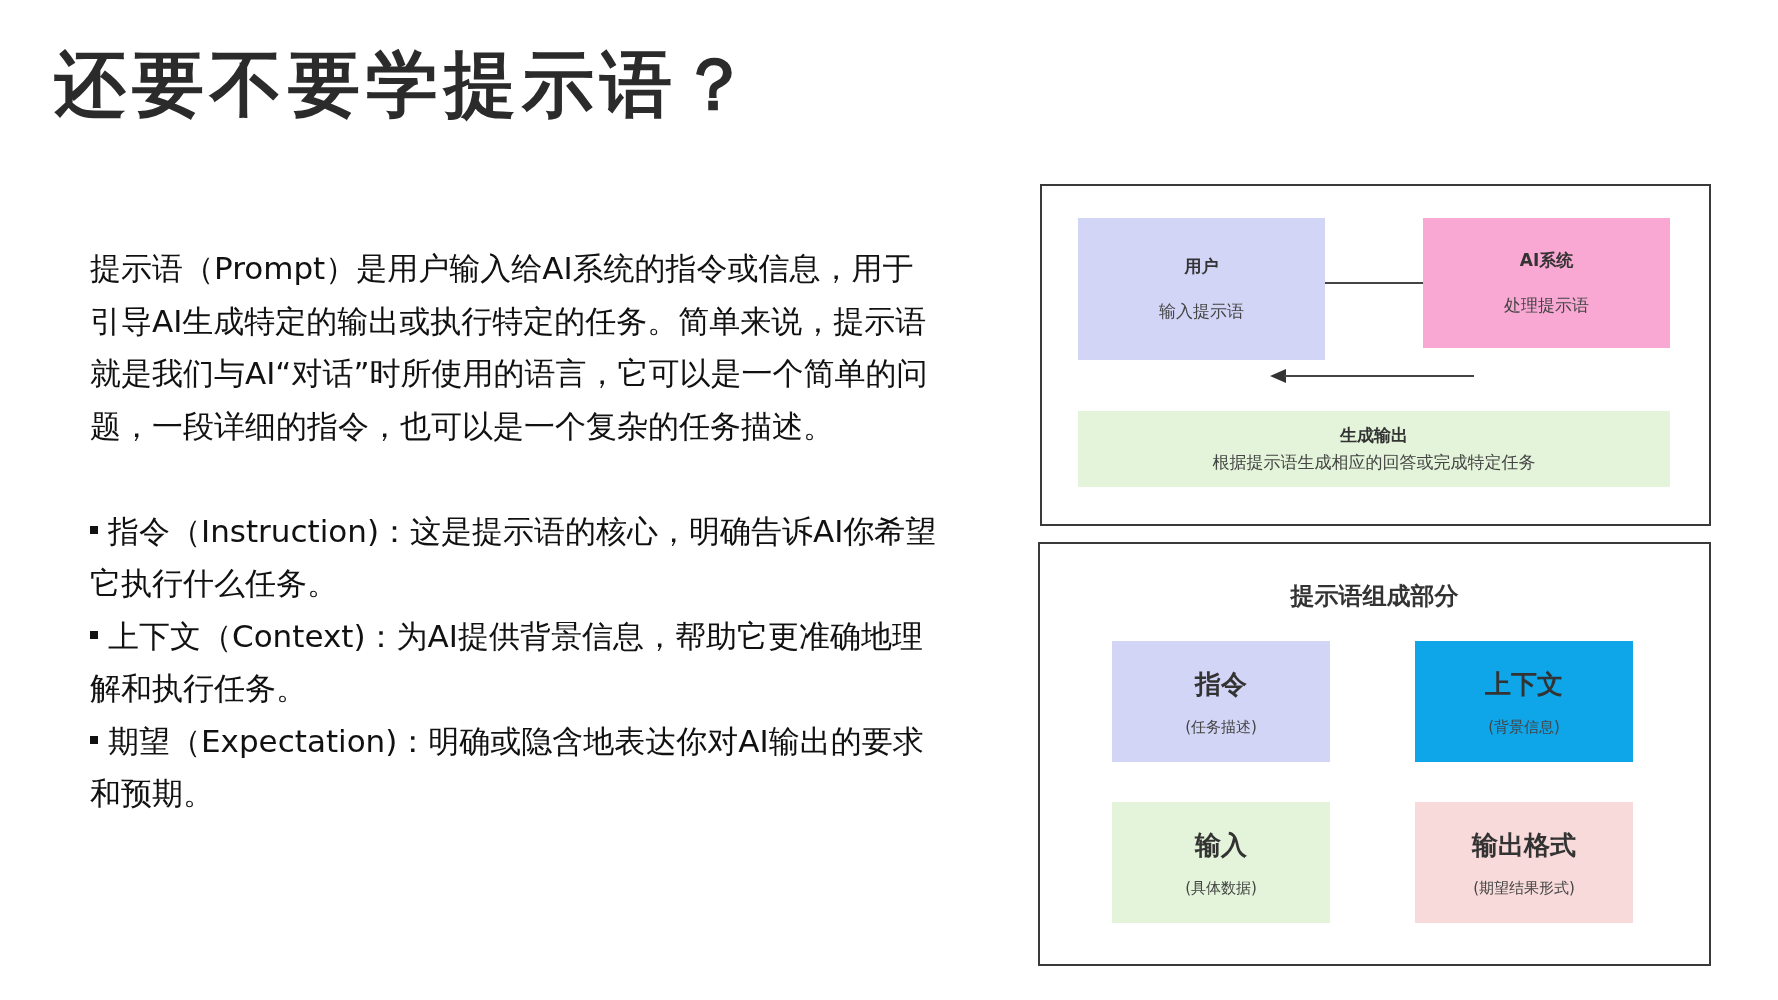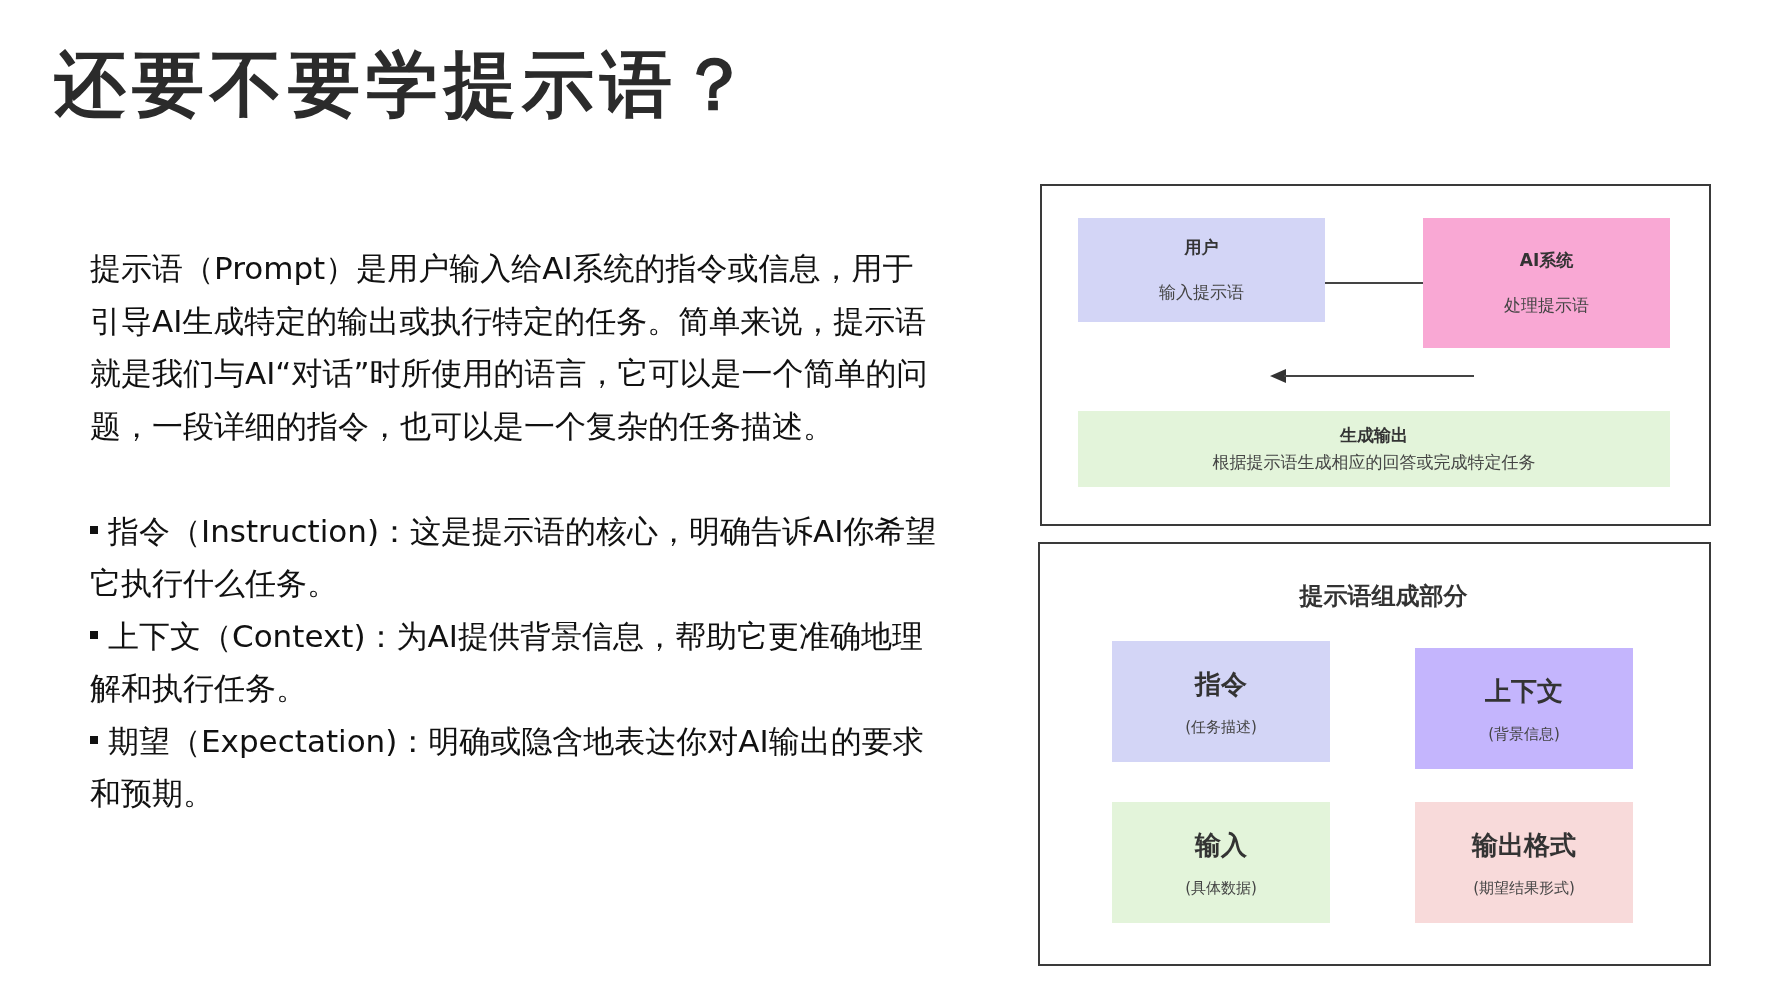--- a/index.html
+++ b/index.html
@@ -22,37 +22,37 @@
   .bullet { display: inline-block; width: 8px; height: 8px; background: #111; margin-right: 10px; vertical-align: middle; position: relative; top: -3px; }
 
   .frame { position: absolute; border: 2px solid #3a3a3a; background: #fff; box-sizing: border-box; }
   .flow { left: 1040px; top: 184px; width: 671px; height: 342px; }
   .parts { left: 1038px; top: 542px; width: 673px; height: 424px; }
 
   .node { position: absolute; display: flex; flex-direction: column; align-items: center; justify-content: center; color: #333; }
   .node .h { font-size: 17px; font-weight: bold; color: #333; }
   .node .s { font-size: 17px; color: #444; }
 
-  .n-user { left: 36px; top: 32px; width: 247px; height: 104px; background: #d3d5f6; }
+  .n-user { left: 36px; top: 32px; width: 247px; height: 142px; background: #d3d5f6; }
   .n-user .s, .n-ai .s { margin-top: 22px; }
   .n-ai { left: 381px; top: 32px; width: 247px; height: 130px; background: #f9a8d4; }
   .n-out { left: 36px; top: 225px; width: 592px; height: 76px; background: #e3f4da; }
   .n-out .s { margin-top: 4px; }
 
   .connector { position: absolute; left: 283px; top: 96px; width: 98px; height: 2px; background: #444; }
   .arrow-line { position: absolute; left: 242px; top: 189px; width: 190px; height: 2px; background: #444; }
   .arrow-head { position: absolute; left: 228px; top: 183px; width: 0; height: 0;
     border-top: 7px solid transparent; border-bottom: 7px solid transparent; border-right: 16px solid #333; }
 
-  .parts-title { position: absolute; left: 9px; top: 36px; width: 100%; text-align: center; font-size: 24px; font-weight: bold; color: #333; }
+  .parts-title { position: absolute; left: 0; top: 36px; width: 100%; text-align: center; font-size: 24px; font-weight: bold; color: #333; }
   .cell { position: absolute; width: 218px; height: 121px; display: flex; flex-direction: column; align-items: center; justify-content: center; }
   .cell .h { font-size: 26px; font-weight: bold; color: #333; }
   .cell .s { font-size: 15px; color: #444; margin-top: 16px; }
   .c1 { left: 72px; top: 97px; background: #d3d5f6; }
-  .c2 { left: 375px; top: 104px; background: #c4b5fd; }
+  .c2 { left: 375px; top: 97px; background: #0ea5e9; }
   .c3 { left: 72px; top: 258px; background: #e3f4da; }
   .c4 { left: 375px; top: 258px; background: #f8dada; }
 </style>
 </head>
 <body>
 
 <div class="title">还要不要学提示语？</div>
 
 <div class="left-text">
   <p class="para1">

